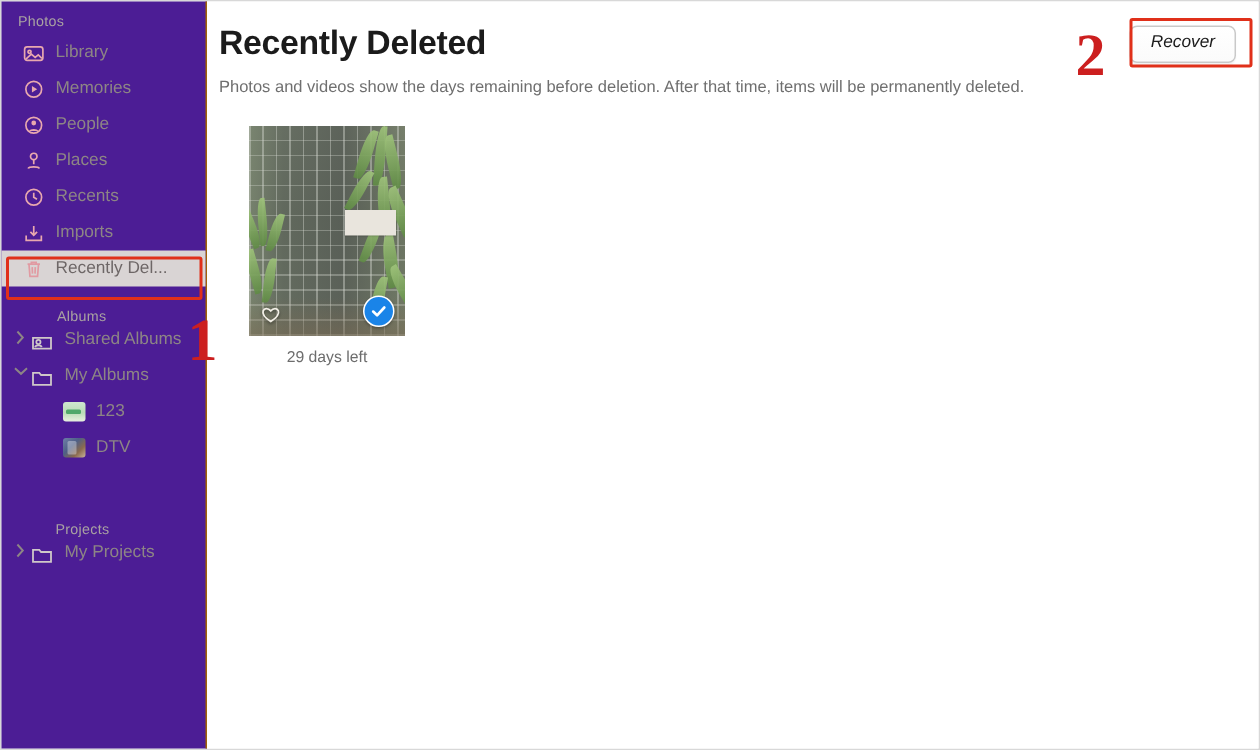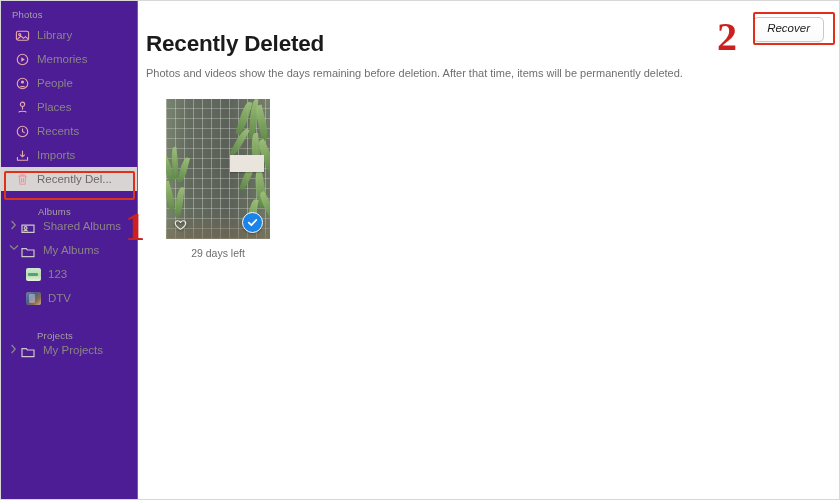--- a/index.html
+++ b/index.html
@@ -73,21 +73,21 @@
     color: #8d8585;
     font-size: 10px;
   }
   .alb-ico {
     width: 16px; height: 15px; flex: 0 0 16px;
     margin-right: 7px;
     display: flex; align-items: center; justify-content: center;
     color: #cfc8c8;
   }
   .alb-lbl { white-space: nowrap; }
-  .alb-sub { padding-left: 25px; }
+  .alb-sub { padding-left: 41px; }
   .thumb-chip {
     width: 15px; height: 13px;
     border-radius: 2px;
     flex: 0 0 15px;
     margin-right: 7px;
     overflow: hidden;
     position: relative;
   }
   .chip-123 { background: linear-gradient(180deg,#cfe7cf 0%, #b9dcb6 55%, #e8f0e0 100%); }
   .chip-123::after {
@@ -98,21 +98,21 @@
   .chip-dtv::after {
     content:""; position:absolute; left:3px; top:2px; width:6px; height:9px;
     background: rgba(255,255,255,.35); border-radius: 1px;
   }
 
   
   #content {
     flex: 1 1 auto;
     position: relative;
     background: #ffffff;
-    padding: 25px 0 0 8px;
+    padding: 10px 0 0 8px;
   }
   #page-title {
     font-size: 22.5px;
     font-weight: bold;
     color: #1b1b1b;
     letter-spacing: -0.2px;
     margin: 5px 0 0 0;
     padding-left: 0px;
   }
   #subtitle {
@@ -338,21 +338,21 @@
     <div class="alb-item alb-sub">
       <span class="thumb-chip chip-123"></span>
       <span class="alb-lbl">123</span>
     </div>
 
     <div class="alb-item alb-sub">
       <span class="thumb-chip chip-dtv"></span>
       <span class="alb-lbl">DTV</span>
     </div>
 
-    <div class="section-header" style="margin-top:10px;padding-left:36px;">Projects</div>
+    <div class="section-header" style="margin-top:28px;padding-left:36px;">Projects</div>
 
     <div class="alb-item">
       <span class="chev">
         <svg width="7" height="10" viewBox="0 0 7 10" fill="none" stroke="#8d8585" stroke-width="1.3">
           <path d="M1.6 1 L5.2 5 L1.6 9"></path>
         </svg>
       </span>
       <span class="alb-ico">
         <svg width="16" height="14" viewBox="0 0 16 14" fill="none" stroke="#cfc8c8" stroke-width="1.2">
           <path d="M2 3.6 L6.2 3.6 L7.4 5 L14 5 L14 11.6 L2 11.6 Z"></path>

